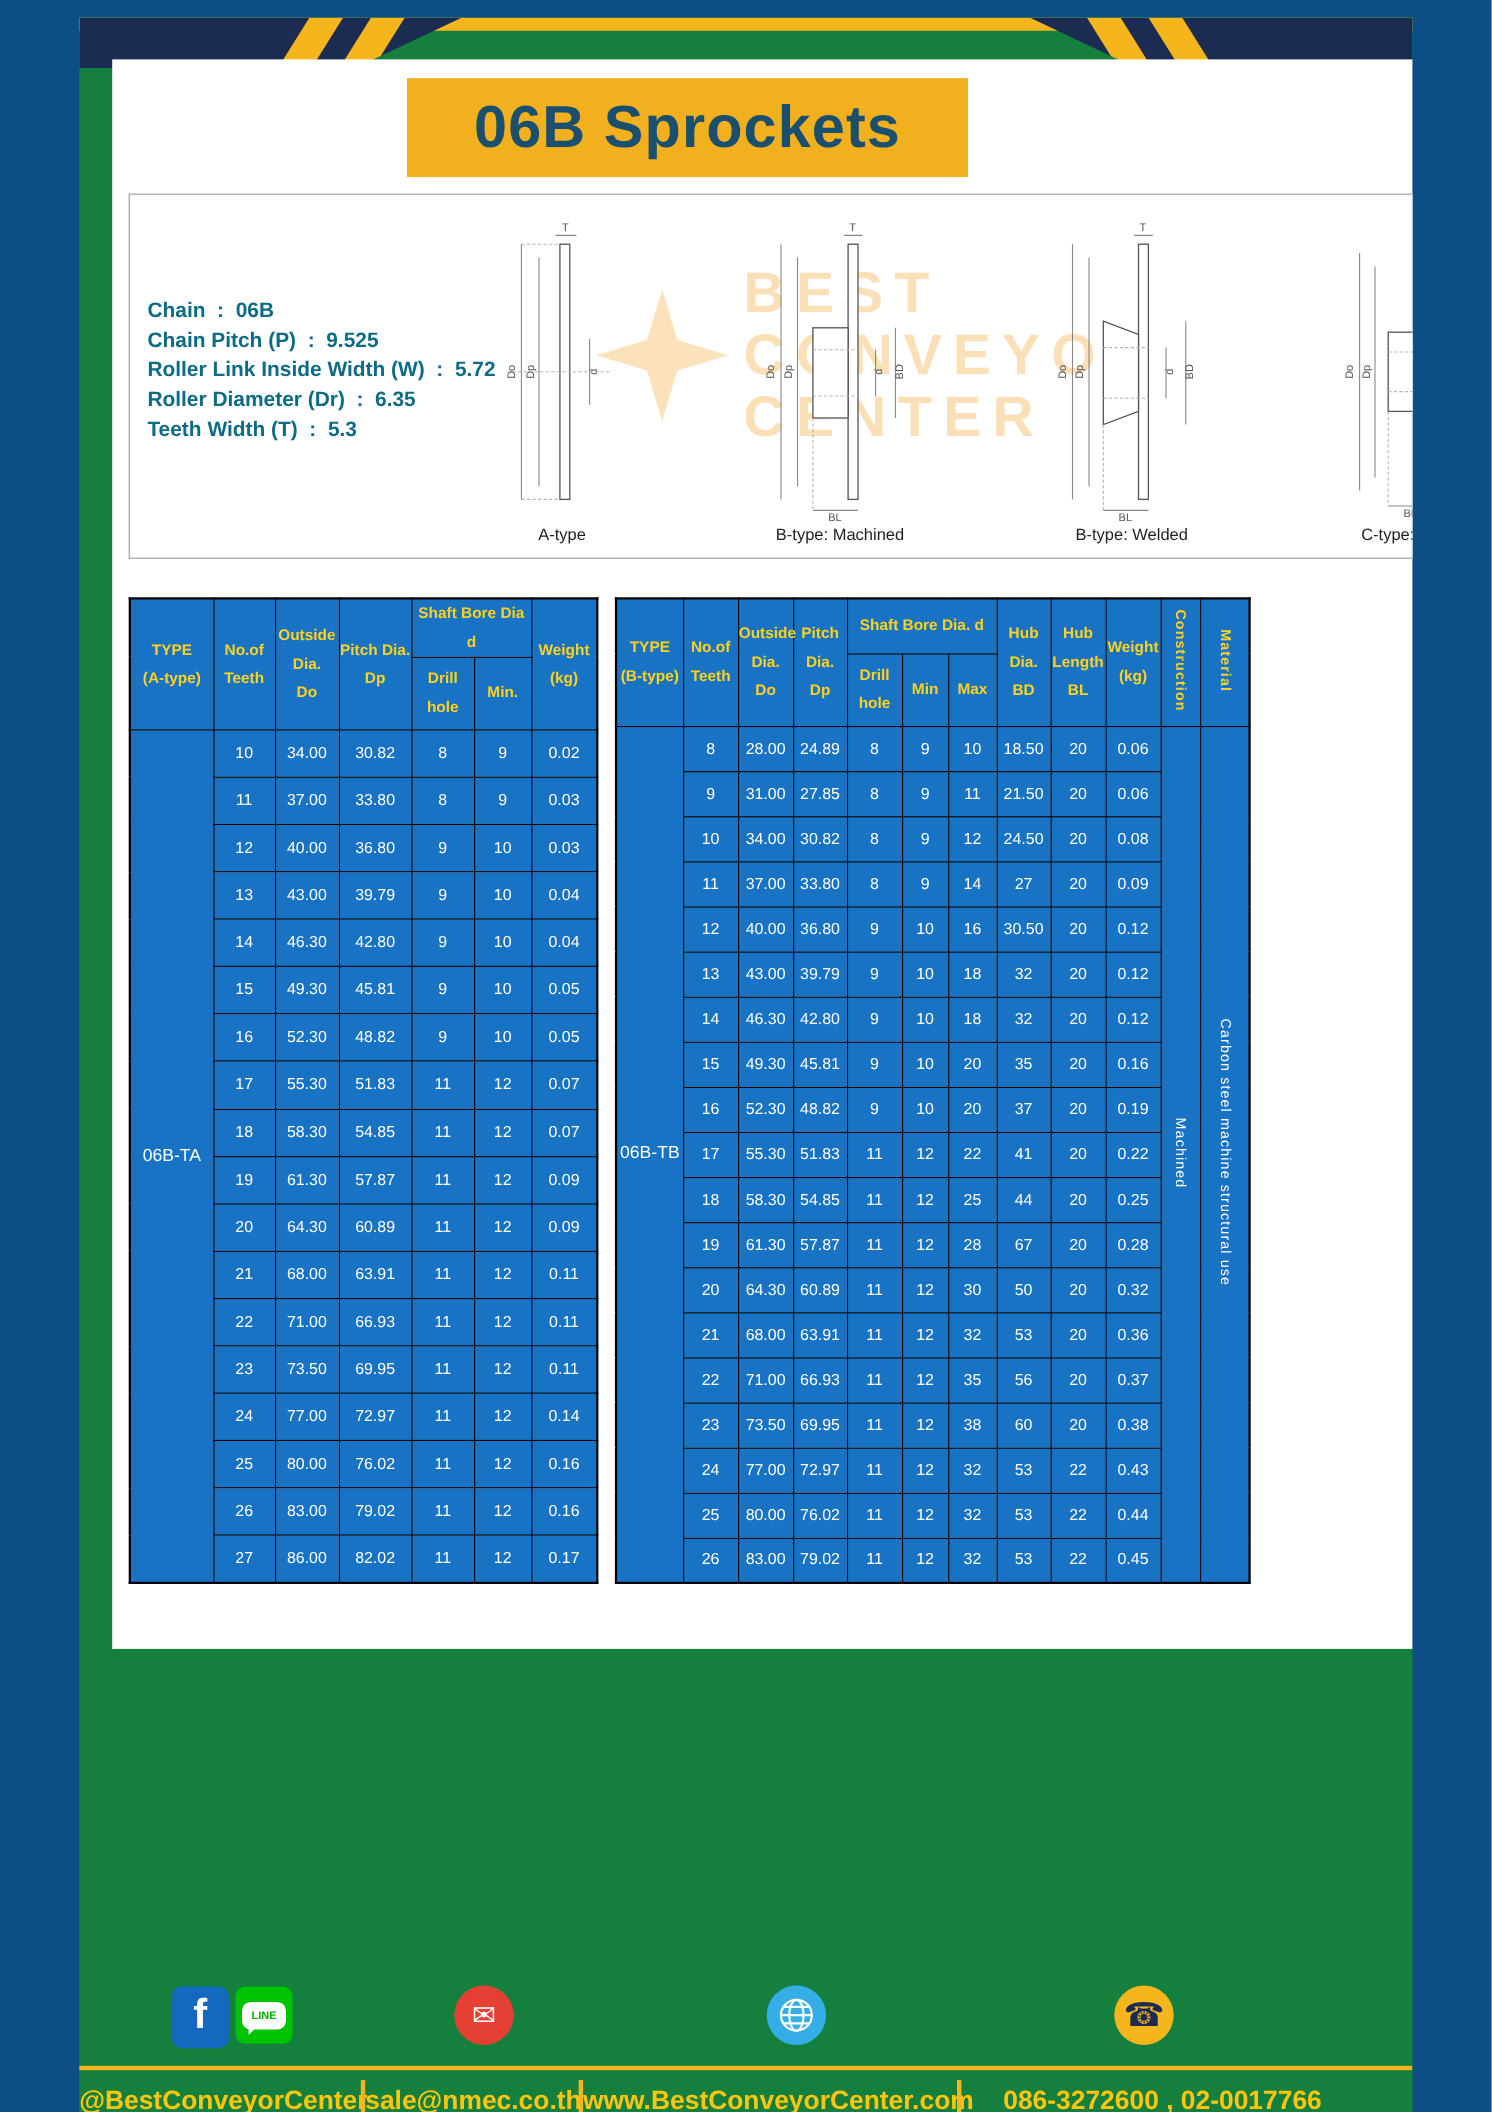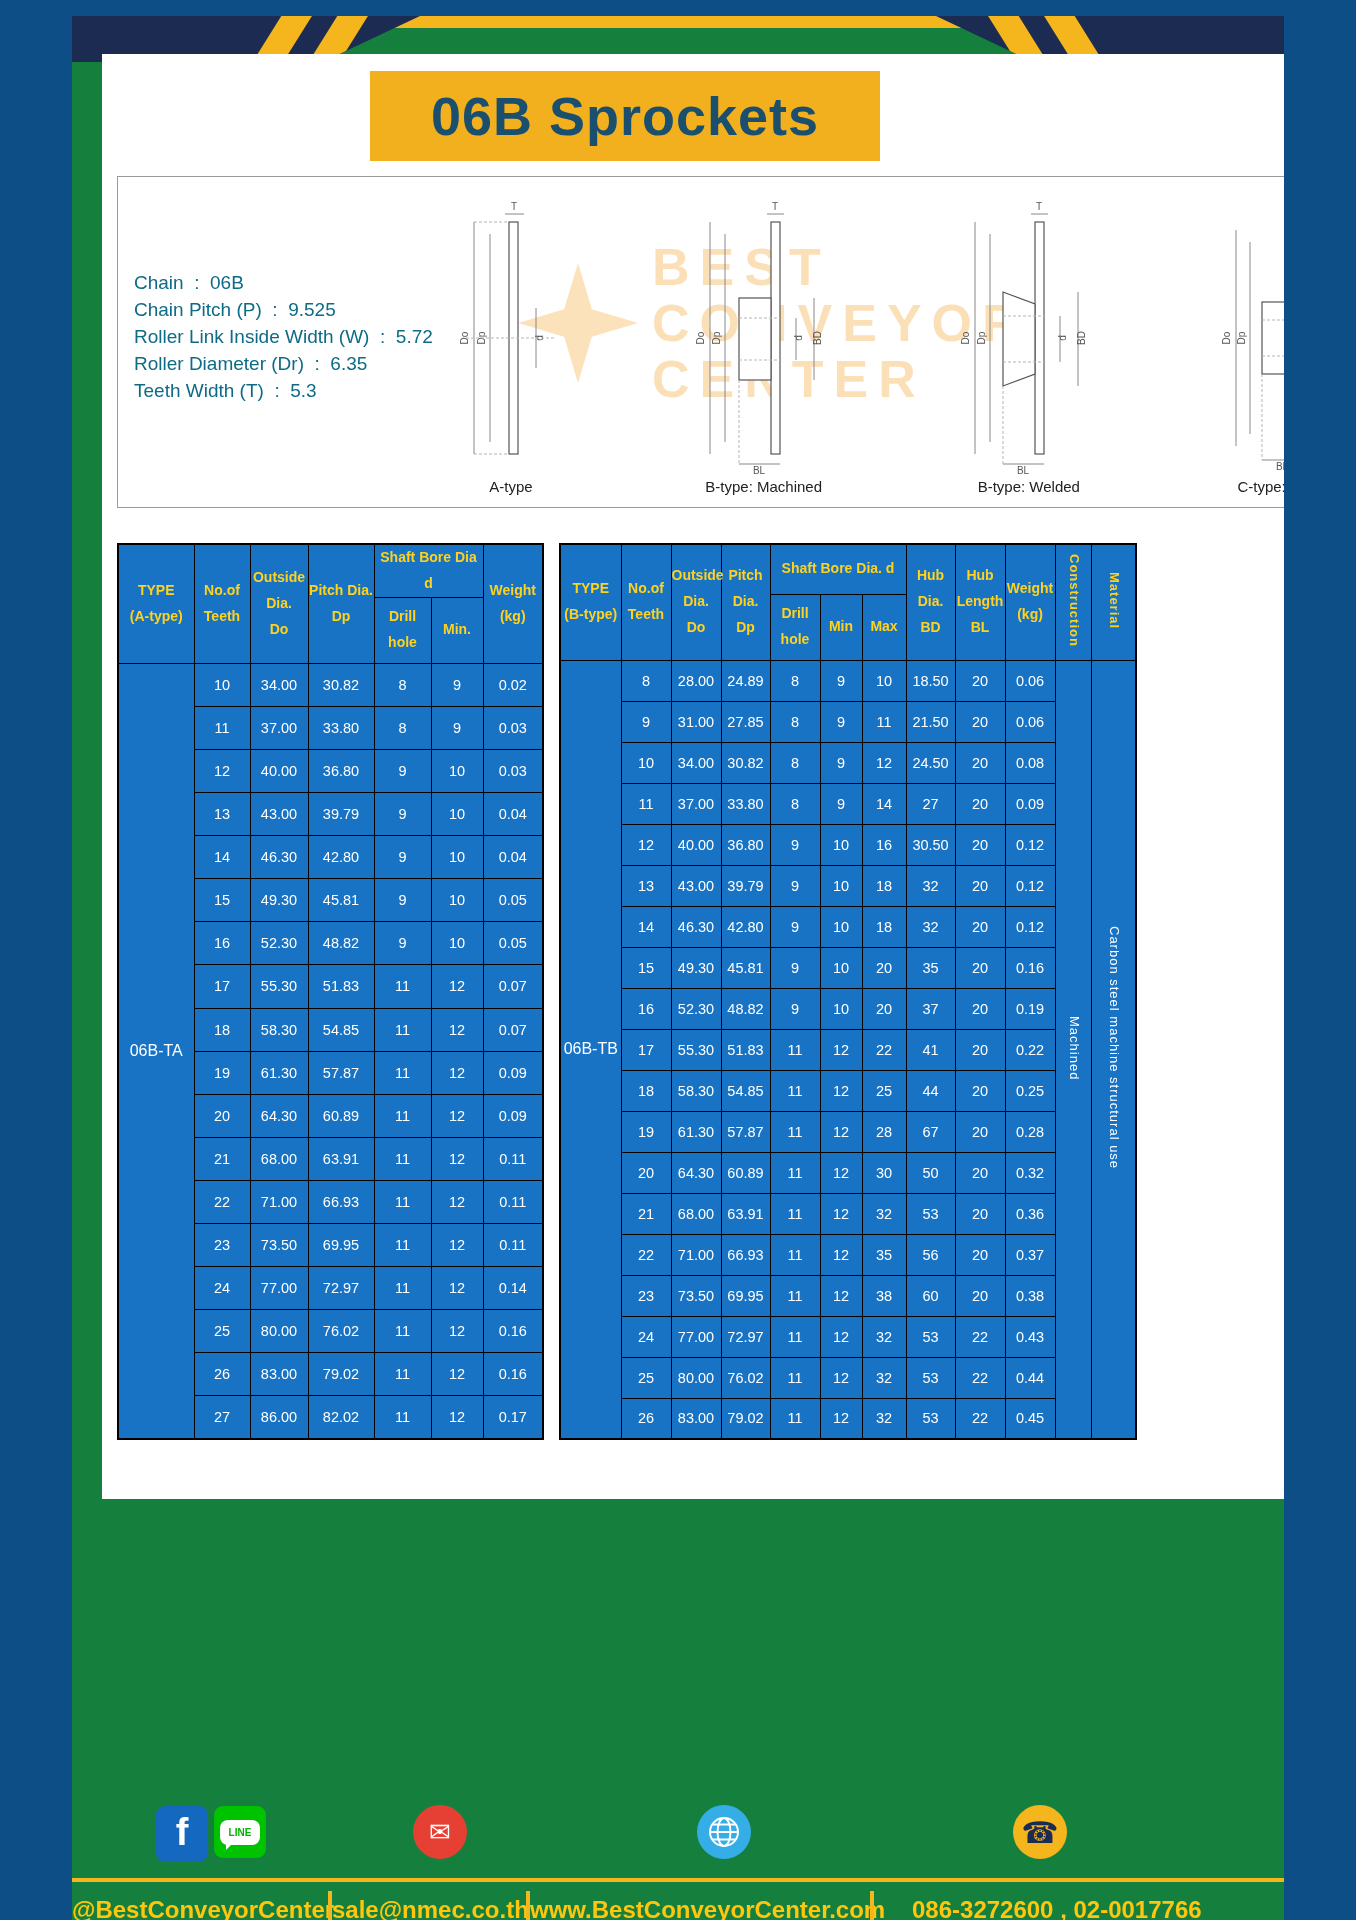--- a/index.html
+++ b/index.html
@@ -19,22 +19,22 @@
   .card{position:absolute;left:30px;top:38px;width:1296px;height:1445px;background:#ffffff;}
 
   
   .title-banner{position:absolute;left:268px;top:17px;width:510px;height:90px;background:#f2b01e;
                 display:flex;align-items:center;justify-content:center;}
   .title-banner h1{margin:0;font-size:54px;font-weight:bold;color:#1a4f6e;letter-spacing:1px;}
 
   
   .diagram-box{position:absolute;left:15px;top:122px;width:1266px;height:330px;background:#fff;border:1px solid #9a9a9a;}
   .specs{position:absolute;left:16px;top:92px;z-index:2;}
-  .spec-line{font-size:19px;font-weight:normal;color:#0d6b85;line-height:27px;white-space:pre;}
-  .watermark{position:absolute;left:400px;top:62px;display:flex;align-items:center;gap:14px;z-index:0;}
+  .spec-line{font-size:19px;font-weight:bold;color:#0d6b85;line-height:27px;white-space:pre;}
+  .watermark{position:absolute;left:400px;top:62px;display:flex;align-items:center;gap:14px;z-index:0;padding-left:24px;}
   .wm-text div{font-size:52px;font-weight:bold;letter-spacing:10px;color:rgba(244,160,30,0.32);line-height:1.08;}
   .diagrams-row{position:absolute;left:318px;top:12px;width:938px;height:306px;display:flex;
                 justify-content:space-between;align-items:flex-end;z-index:1;}
   .diagram{display:flex;flex-direction:column;align-items:center;}
   .diagram-label{font-size:15px;color:#222;margin-top:2px;text-align:center;}
   .dimtxt{font-size:10px;fill:#555;font-family:"Liberation Sans",sans-serif;}
   .plate{fill:#ffffff;stroke:#555;stroke-width:1.2;}
   .dim{stroke:#888;stroke-width:1;}
   .ext{stroke:#b5b5b5;stroke-width:1;stroke-dasharray:3 2;}
 

